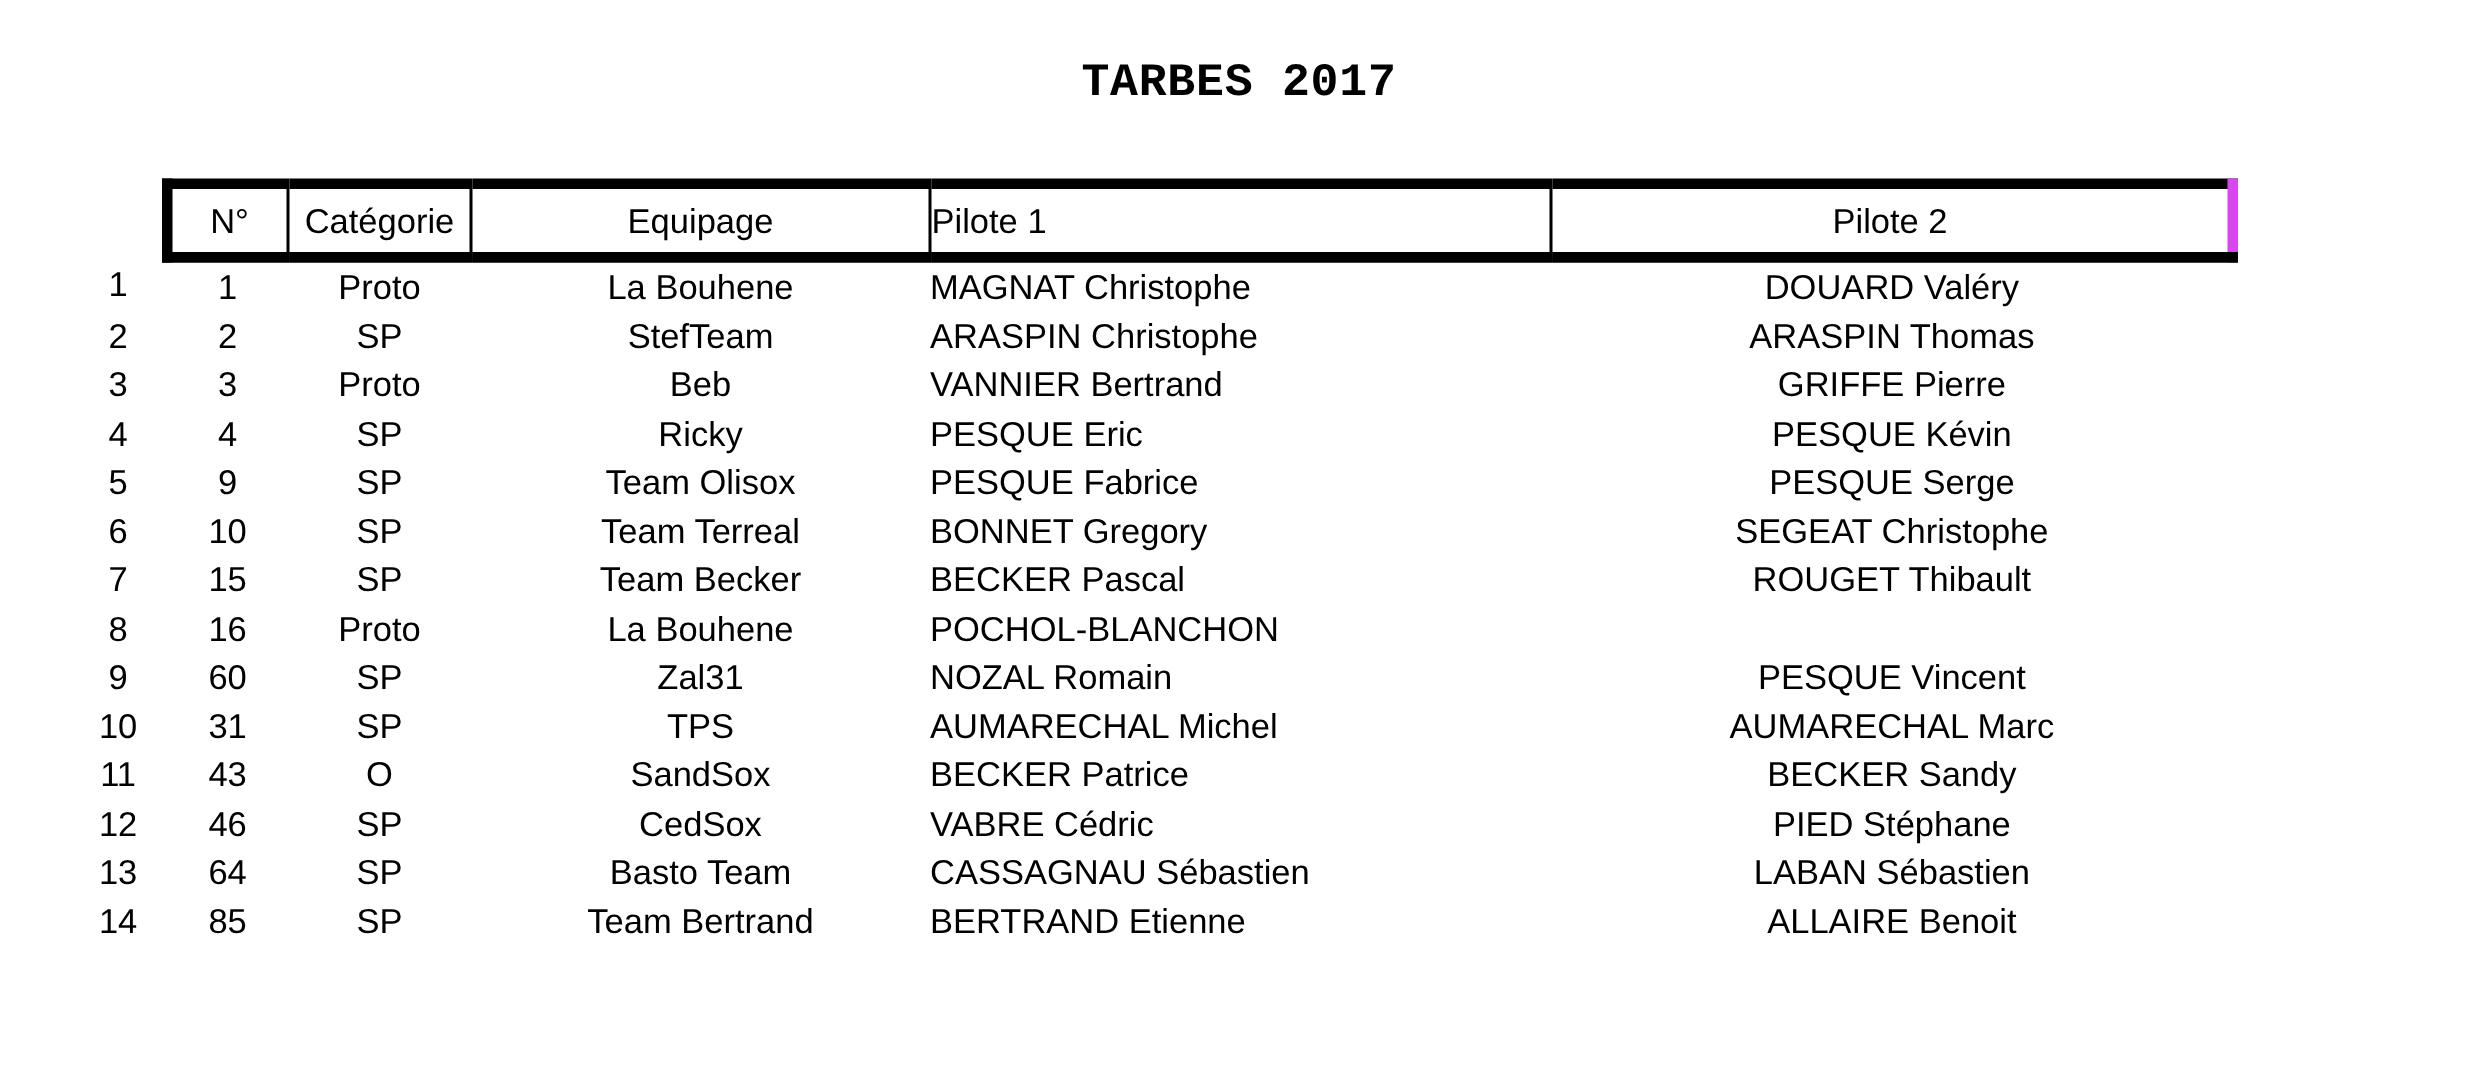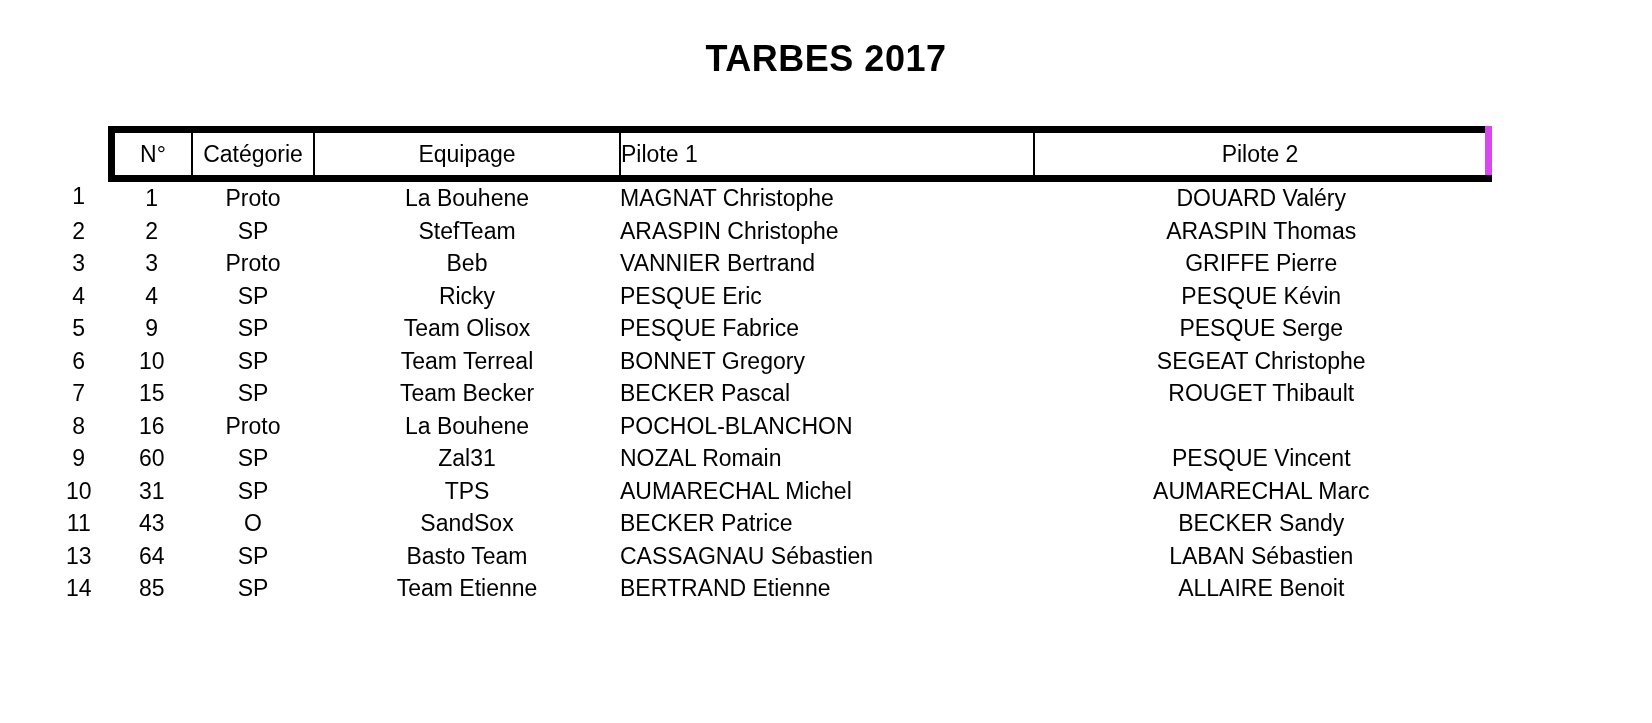--- a/index.html
+++ b/index.html
@@ -14,25 +14,26 @@
     color: #000000;
     overflow: hidden;
   }
   .page {
     position: relative;
     width: 1652px;
     height: 723px;
   }
   .doc-title {
     text-align: center;
-    font-size: 36px;
+    font-size: 31px;
     font-weight: bold;
     letter-spacing: 0.5px;
     margin-top: 38px;
     margin-bottom: 0;
+    font-family: Liberation Mono, monospace;
   }
   .table-wrap {
     margin-top: 46px;
     padding-left: 46px;
   }
   table.entry-list {
     border-collapse: collapse;
     font-size: 23px;
   }
   table.entry-list td, table.entry-list th {
@@ -176,32 +177,40 @@
           </tr>
           <tr>
             <td class="c-idx">11</td>
             <td class="c-num">43</td>
             <td class="c-cat">O</td>
             <td class="c-crew">SandSox</td>
             <td class="c-p1">BECKER Patrice</td>
             <td class="c-p2">BECKER Sandy</td>
           </tr>
           <tr>
+            <td class="c-idx">12</td>
+            <td class="c-num">46</td>
+            <td class="c-cat">SP</td>
+            <td class="c-crew">CedSox</td>
+            <td class="c-p1">VABRE Cédric</td>
+            <td class="c-p2">PIED Stéphane</td>
+          </tr>
+          <tr>
             <td class="c-idx">13</td>
             <td class="c-num">64</td>
             <td class="c-cat">SP</td>
             <td class="c-crew">Basto Team</td>
             <td class="c-p1">CASSAGNAU Sébastien</td>
             <td class="c-p2">LABAN Sébastien</td>
           </tr>
           <tr>
             <td class="c-idx">14</td>
             <td class="c-num">85</td>
             <td class="c-cat">SP</td>
-            <td class="c-crew">Team Etienne</td>
+            <td class="c-crew">Team Bertrand</td>
             <td class="c-p1">BERTRAND Etienne</td>
             <td class="c-p2">ALLAIRE Benoit</td>
           </tr>
         </tbody>
     </table>
   </div>
 
 </div>
 
 </body></html>

